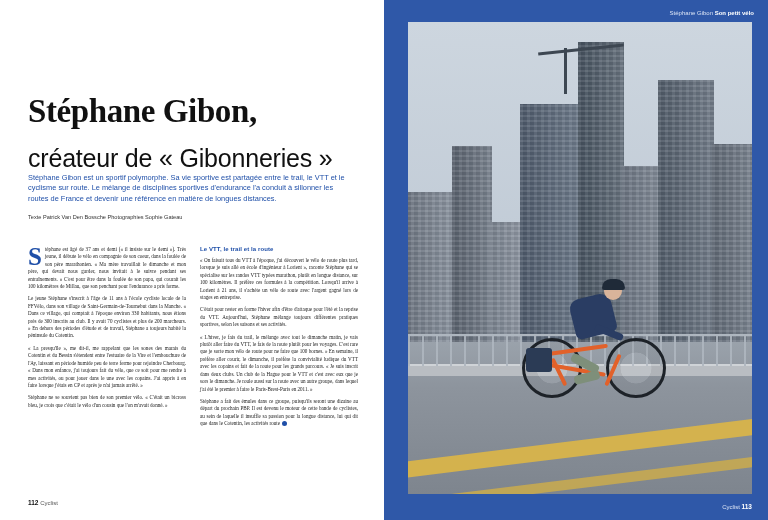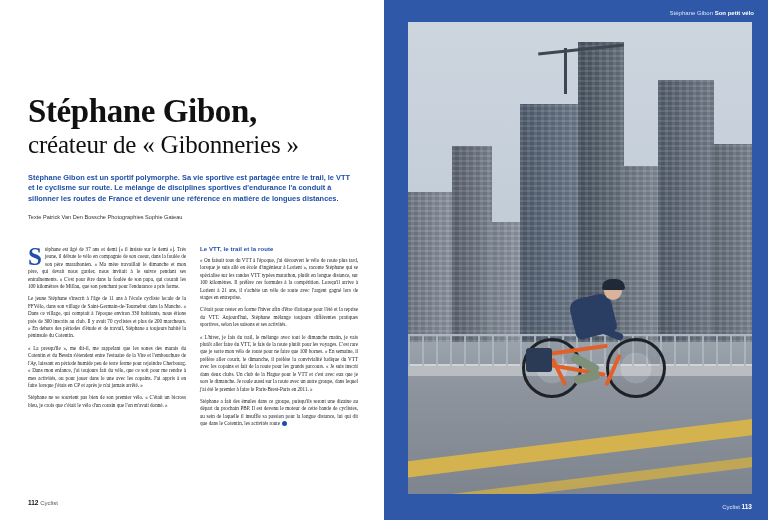--- a/index.html
+++ b/index.html
@@ -20,33 +20,32 @@
   }
   .title-block{margin-top:68px;}
   .title-line1{
     font-family:"Liberation Serif", serif;
     font-size:33px;line-height:34px;
     font-weight:700;color:#111111;
     letter-spacing:-0.4px;
     margin:0;
   }
   .title-line2{
-    font-family:Liberation Serif, serif;
+    font-family:Liberation Sans, sans-serif;
     font-size:25px;line-height:29px;
     font-weight:400;color:#111111;
-    margin:2px 0 0 0;
+    margin:16px 0 0 0;
     letter-spacing:-0.2px;
   }
   .standfirst{
-    margin-top:14px;
     width:325px;
     font-family:"Liberation Sans", sans-serif;
     font-size:7.4px;line-height:10.4px;
     color:#1f4fa8;
-    font-weight:700;
+    font-weight:400;
   }
   .byline{
     margin-top:9px;
     font-family:"Liberation Sans", sans-serif;
     font-size:5.6px;line-height:8px;
     color:#333333;
   }
 
   
   .cols{

